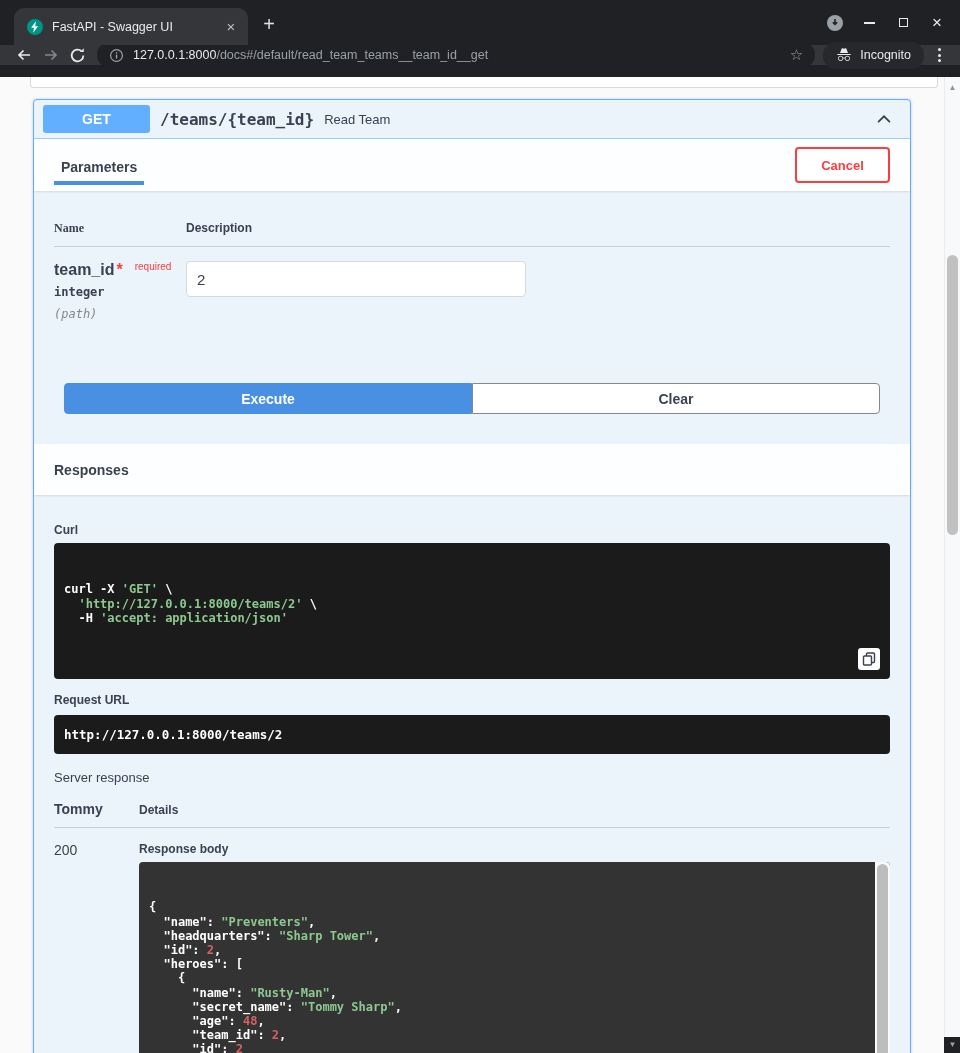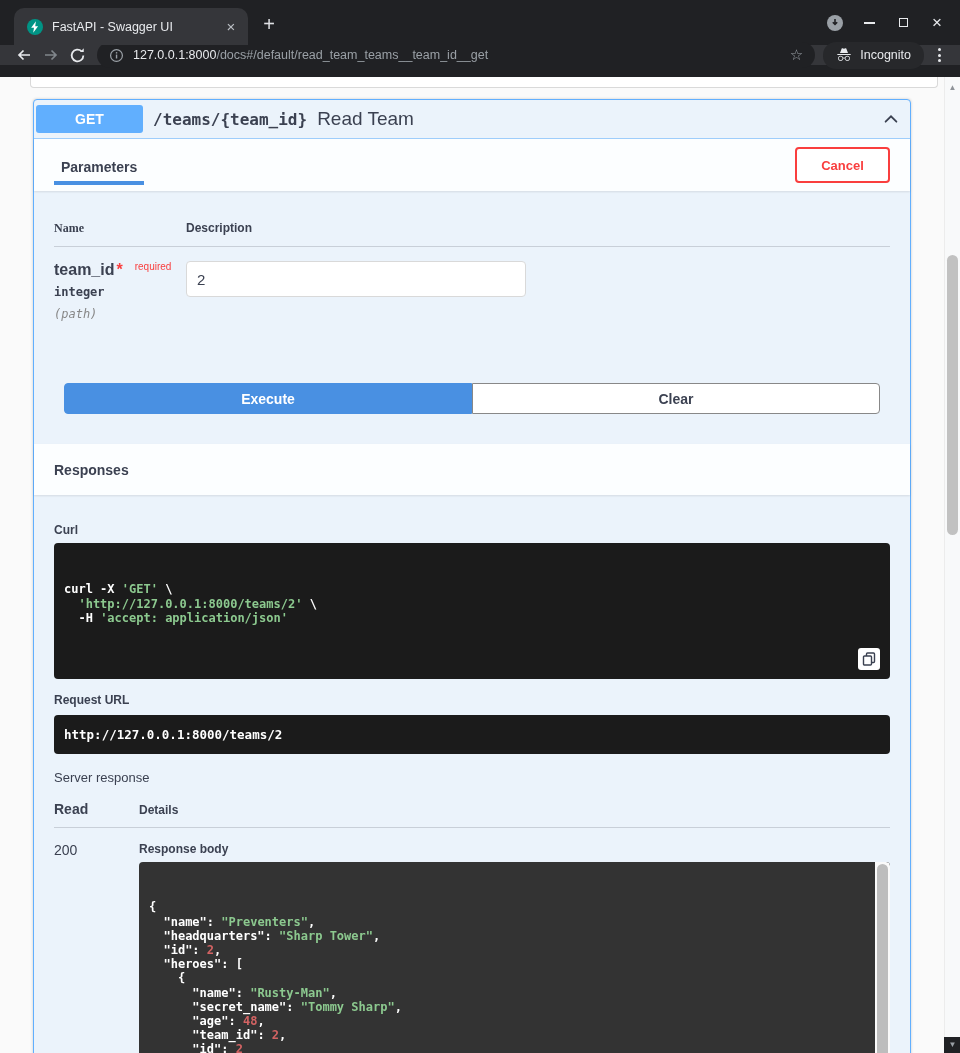--- a/index.html
+++ b/index.html
@@ -35,26 +35,26 @@
   .menu-btn i { width:3px; height:3px; border-radius:50%; background:#e8eaed; }
 
   
   .page { position:relative; height:976px; background:#fafafa; overflow:hidden; color:#3b4151; }
   .prev-panel { position:absolute; top:0; left:30px; right:22px; height:11px; background:#fff;
                 border:1px solid #d9d9d9; border-top:none; border-radius:0 0 4px 4px; }
 
   .opblock { margin:22px 49px 0 33px; border:1px solid #61affe; border-radius:4px;
              background:#ebf3fb; box-shadow:0 0 3px rgba(0,0,0,.19); }
 
-  .op-summary { display:flex; align-items:center; gap:10px; padding:5px 2px;
+  .op-summary { display:flex; align-items:center; gap:10px; padding:5px 9px;
                 border-bottom:1px solid rgba(97,175,254,.55); cursor:pointer; }
   .method-badge { background:#61affe; color:#fff; font-weight:700; font-size:14px; width:107px; height:28px;
                   line-height:28px; text-align:center; border-radius:3px; }
   .op-path { font-family:"DejaVu Sans Mono", monospace; font-weight:700; font-size:16px; color:#3b4151; }
-  .op-desc { font-size:19px; color:#3b4151; }
+  .op-desc { font-size:13px; color:#3b4151; }
   .chev { margin-left:auto; padding-right:8px; display:flex; }
 
   .section-header { display:flex; align-items:center; padding:4px 20px; min-height:52px;
                     background:rgba(255,255,255,.85); box-shadow:0 1px 2px rgba(0,0,0,.1); }
   .tab-item { align-self:flex-end; margin-bottom:2px; padding:10px 7px 6px; border-bottom:4px solid #4990e2;
               font-weight:700; font-size:14px; color:#3b4151; cursor:pointer; }
   .btn-cancel { margin-left:auto; width:95px; height:36px; background:#fff; border:2px solid #f93e3e;
                 border-radius:4px; color:#f93e3e; font-weight:700; font-size:13px; font-family:inherit; cursor:pointer; }
 
   .params-area { padding:30px 20px 0; }
@@ -255,21 +255,21 @@
             </svg>
         </div>
       </div>
 
       <div class="block-label mt">Request URL</div>
       <div class="req-url-block">http://127.0.0.1:8000/teams/2</div>
 
       <div class="server-resp-label">Server response</div>
 
       <div class="code-head">
-        <div class="code-h">Read</div>
+        <div class="code-h">Tommy</div>
         <div class="details-h">Details</div>
       </div>
 
       <div class="response-row">
         <div class="status">200</div>
         <div class="resp-detail">
           <div class="block-label">Response body</div>
           <div class="resp-pre">
             <div>{
   <span class="j-key">"name"</span>: <span class="j-str">"Preventers"</span>,

